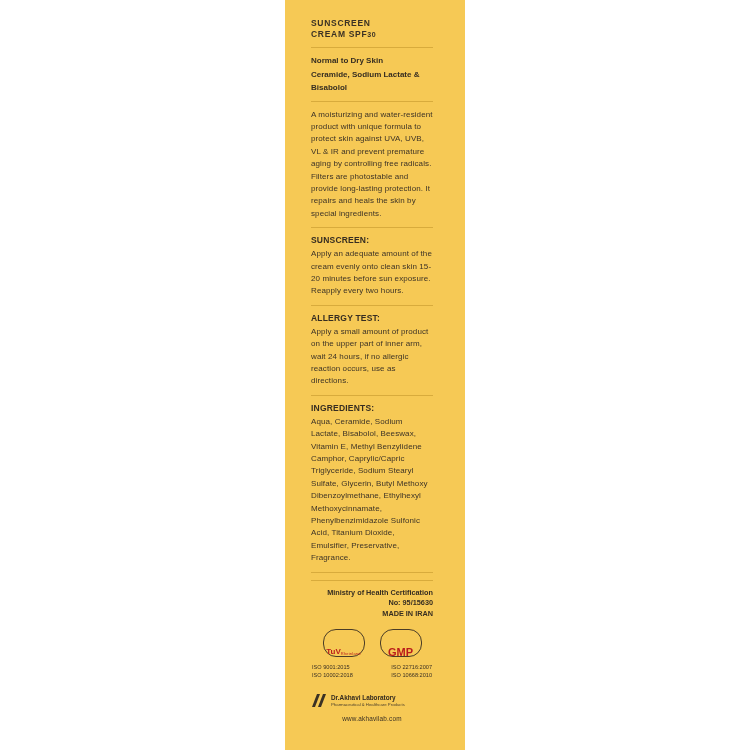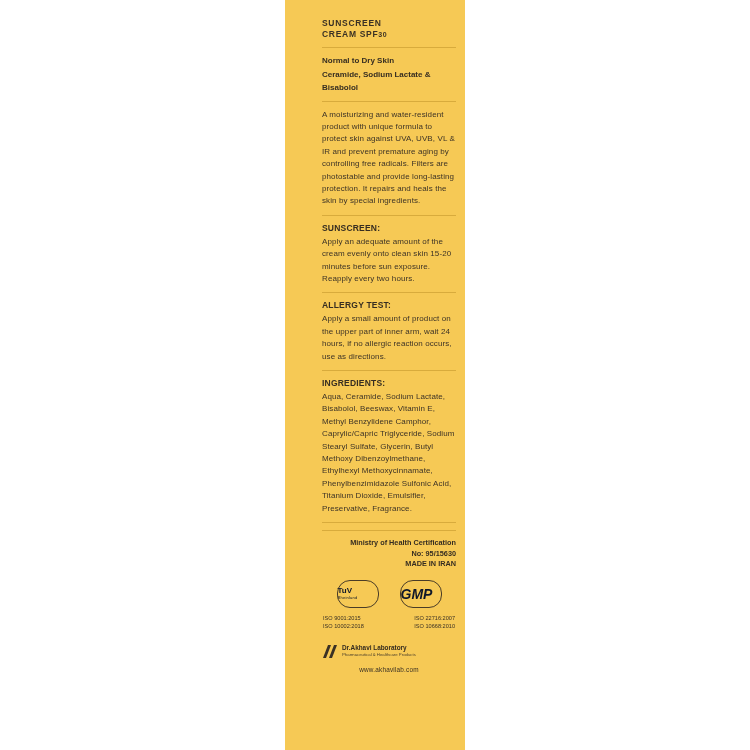--- a/index.html
+++ b/index.html
@@ -28,24 +28,23 @@
     height: 750px;
     background: #f6c955;
     box-sizing: border-box;
   }
   .carton-inner {
     position: absolute;
     left: 0;
     top: 0;
     width: 180px;
     height: 672px;
-    padding: 18px 20px 10px 26px;
+    padding: 18px 32px 10px 26px;
     box-sizing: border-box;
     color: #3d3224;
-    margin-left: 11px;
   }
   
   .edge-left {
     position: absolute;
     left: 285px;
     top: 0;
     width: 7px;
     height: 750px;
     background: #edbd46;
   }
@@ -111,38 +110,37 @@
     align-items: center;
     margin-top: 10px;
     padding: 0 4px;
   }
   .badge {
     width: 40px;
     height: 26px;
     border: 1.2px solid #4a3c26;
     border-radius: 13px;
     display: flex;
-    flex-direction: column;
-    align-items: flex-start;
+    flex-direction: row;
+    align-items: flex-end;
     justify-content: center;
-    color: #0f172a;
+    color: #b91c1c;
   }
   .badge .b1 {
     font-size: 8px;
     font-weight: bold;
     line-height: 8px;
   }
   .badge .b2 {
     font-size: 4px;
     line-height: 5px;
     letter-spacing: 0.2px;
   }
   .badge.gmp .b1 {
-    font-size: 14px;
-    font-style: italic;
+    font-size: 11px;
   }
   .iso-row {
     display: flex;
     justify-content: space-between;
     margin-top: 6px;
     padding: 0 1px;
   }
   .iso-col {
     font-size: 5.6px;
     line-height: 8px;

